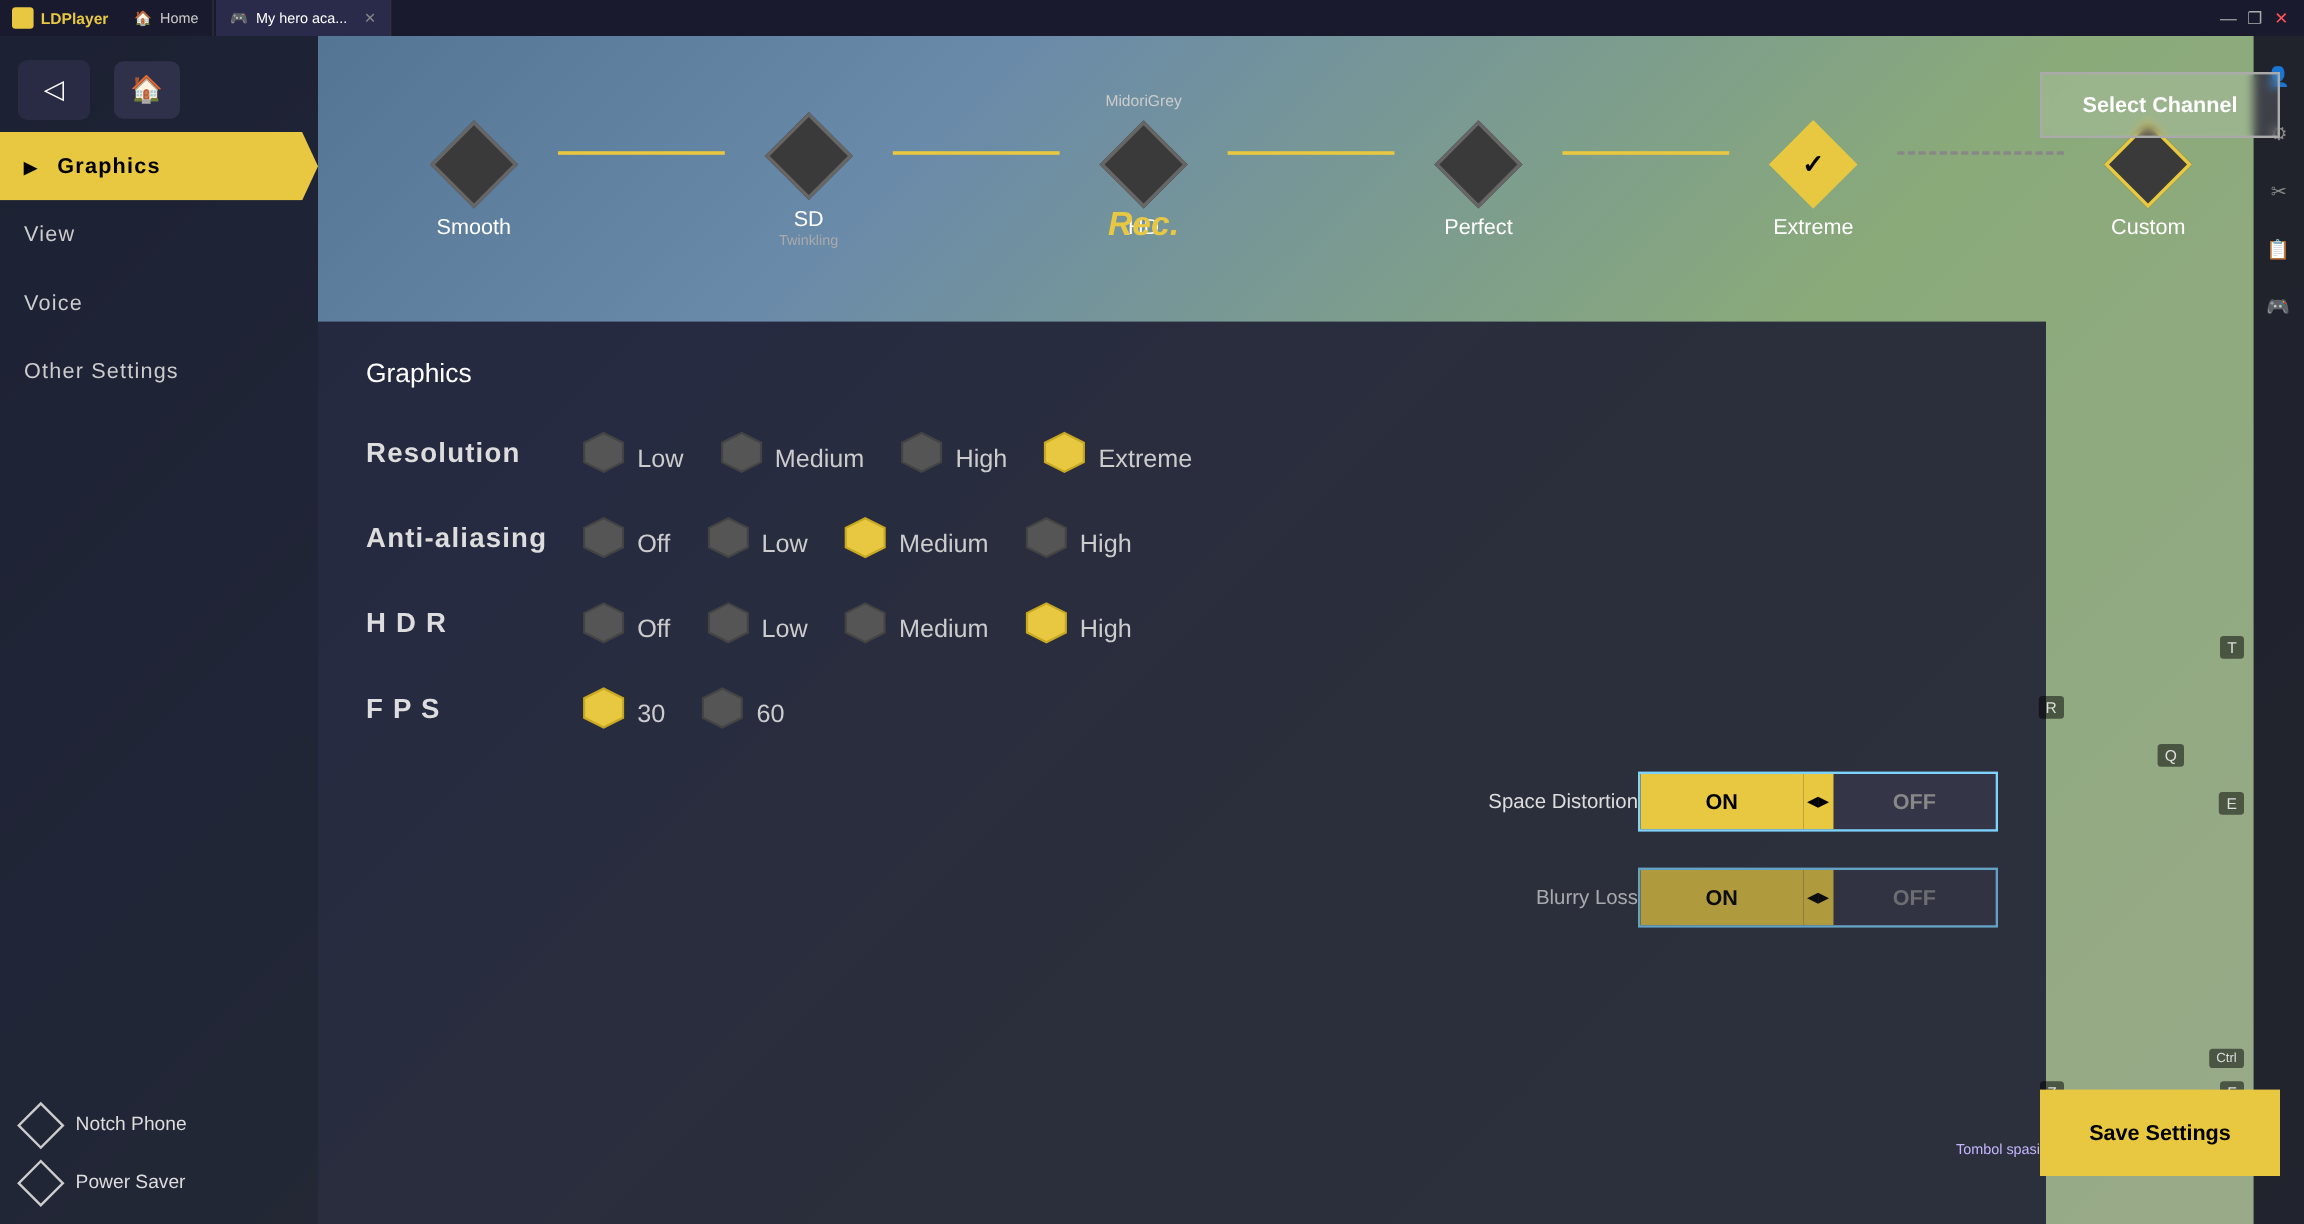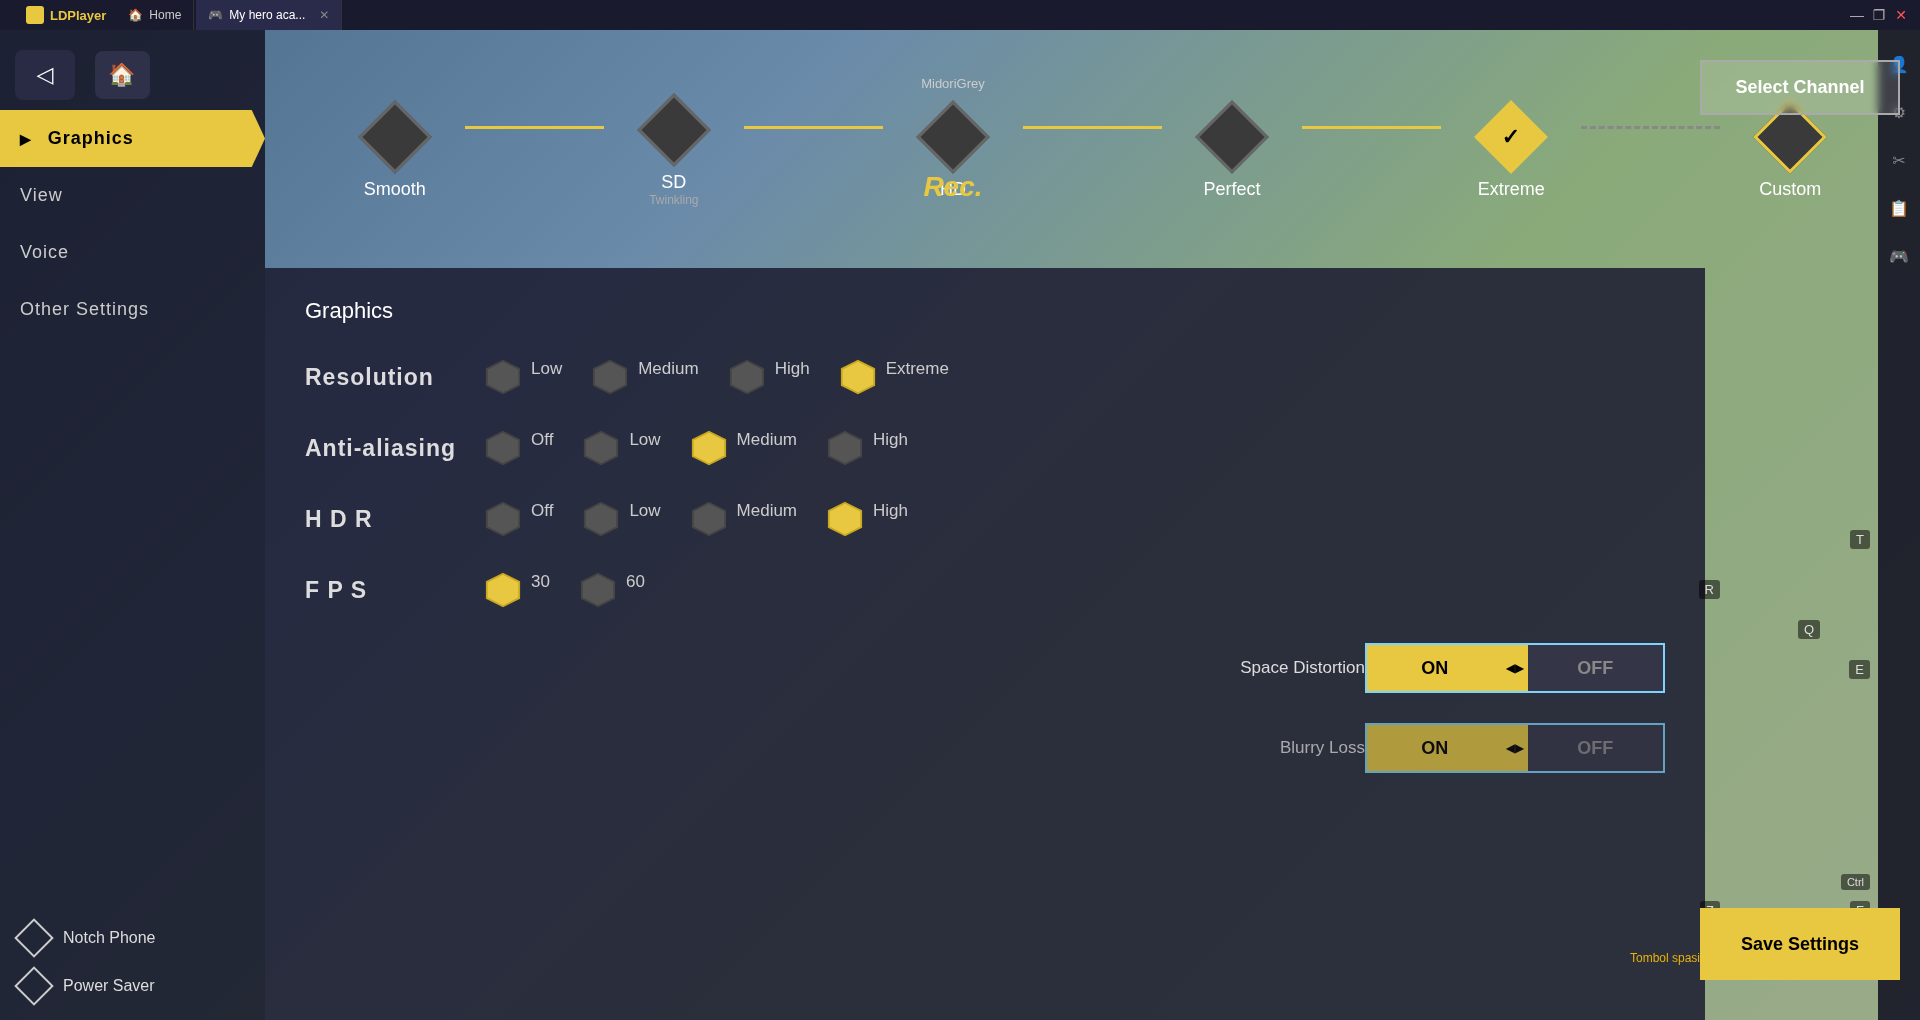--- a/index.html
+++ b/index.html
@@ -31,21 +31,20 @@
       z-index: 100;
     }
     .titlebar-logo {
       display: flex;
       align-items: center;
       padding: 0 10px;
       color: #e8c840;
       font-size: 13px;
       font-weight: bold;
       gap: 6px;
-      margin-left: 16px;
     }
     .titlebar-logo-icon {
       width: 18px; height: 18px;
       background: #e8c840;
       border-radius: 3px;
     }
     .titlebar-tabs {
       display: flex;
       align-items: center;
       flex: 1;
@@ -316,25 +315,25 @@
       flex-shrink: 0;
     }
     .setting-options {
       display: flex;
       align-items: center;
       gap: 30px;
       flex: 1;
     }
     .option-item {
       display: flex;
-      align-items: flex-start;
+      align-items: flex-end;
       gap: 10px;
       cursor: pointer;
       color: #ccc;
-      font-size: 17px;
+      font-size: 21px;
     }
     .hex-icon {
       width: 36px; height: 36px;
       position: relative;
       display: flex; align-items: center; justify-content: center;
     }
     .hex-icon svg { width: 36px; height: 36px; }
     .hex-icon.selected svg polygon { fill: #e8c840; }
     .hex-icon.unselected svg polygon { fill: #555; }
 
@@ -418,21 +417,21 @@
       display: flex; align-items: center; justify-content: center;
       color: #888;
       font-size: 16px;
       cursor: pointer;
     }
 
     
     .tombol-tooltip {
       position: absolute;
       bottom: 55px; right: 220px;
-      color: #eab308;
+      color: #c4b5fd;
       font-size: 12px;
       z-index: 30;
       margin-top: 48px;
     }
 
     
     .key-hint {
       position: absolute;
       color: #ddd;
       font-size: 13px;

